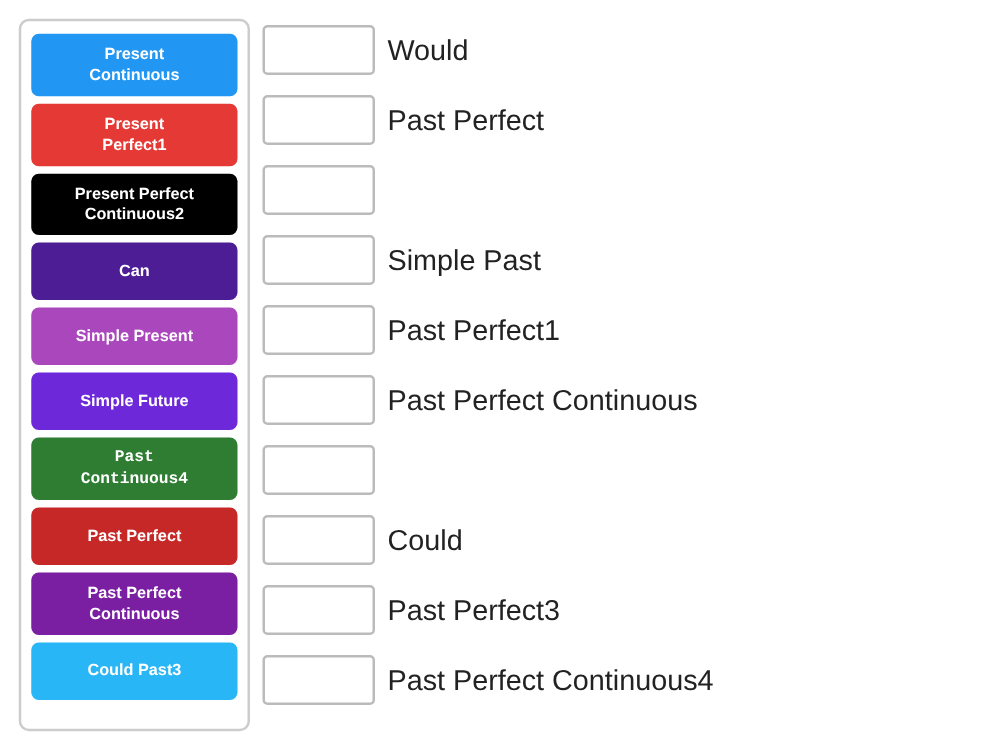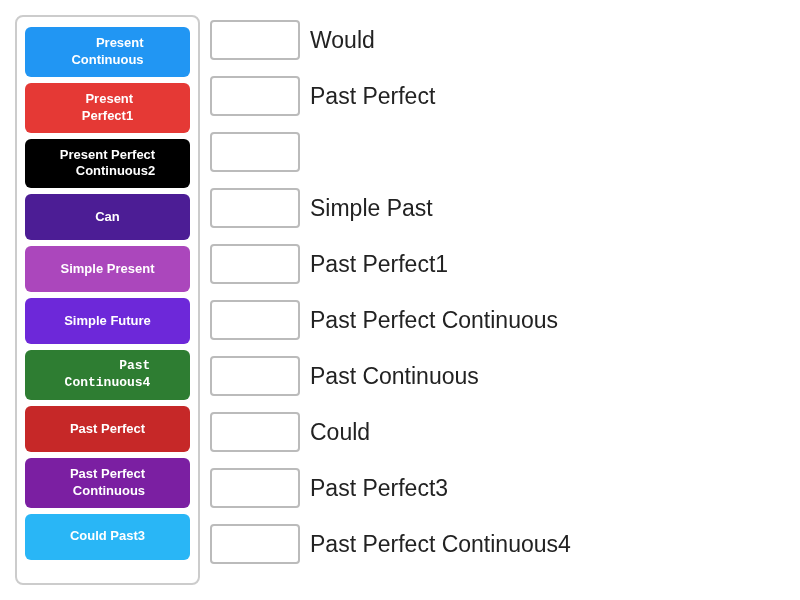--- a/index.html
+++ b/index.html
@@ -30,21 +30,21 @@
       flex-shrink: 0;
       background: #fff;
     }
 
     .btn {
       border: none;
       border-radius: 6px;
       color: #fff;
       font-size: 13px;
       font-weight: bold;
-      text-align: right;
+      text-align: center;
       padding: 8px 6px;
       cursor: pointer;
       line-height: 1.3;
       min-height: 46px;
       display: flex;
       align-items: center;
       justify-content: center;
     }
 
     .btn-blue       { background: #2196F3; }
@@ -132,21 +132,20 @@
       <div class="match-row">
         <div class="match-box"></div>
         <span class="match-label">Past Perfect1</span>
       </div>
       <div class="match-row">
         <div class="match-box"></div>
         <span class="match-label">Past Perfect Continuous</span>
       </div>
       <div class="match-row">
         <div class="match-box"></div>
-        <span class="match-label">Past Continuous</span>
       </div>
       <div class="match-row">
         <div class="match-box"></div>
         <span class="match-label">Could</span>
       </div>
       <div class="match-row">
         <div class="match-box"></div>
         <span class="match-label">Past Perfect3</span>
       </div>
       <div class="match-row">

